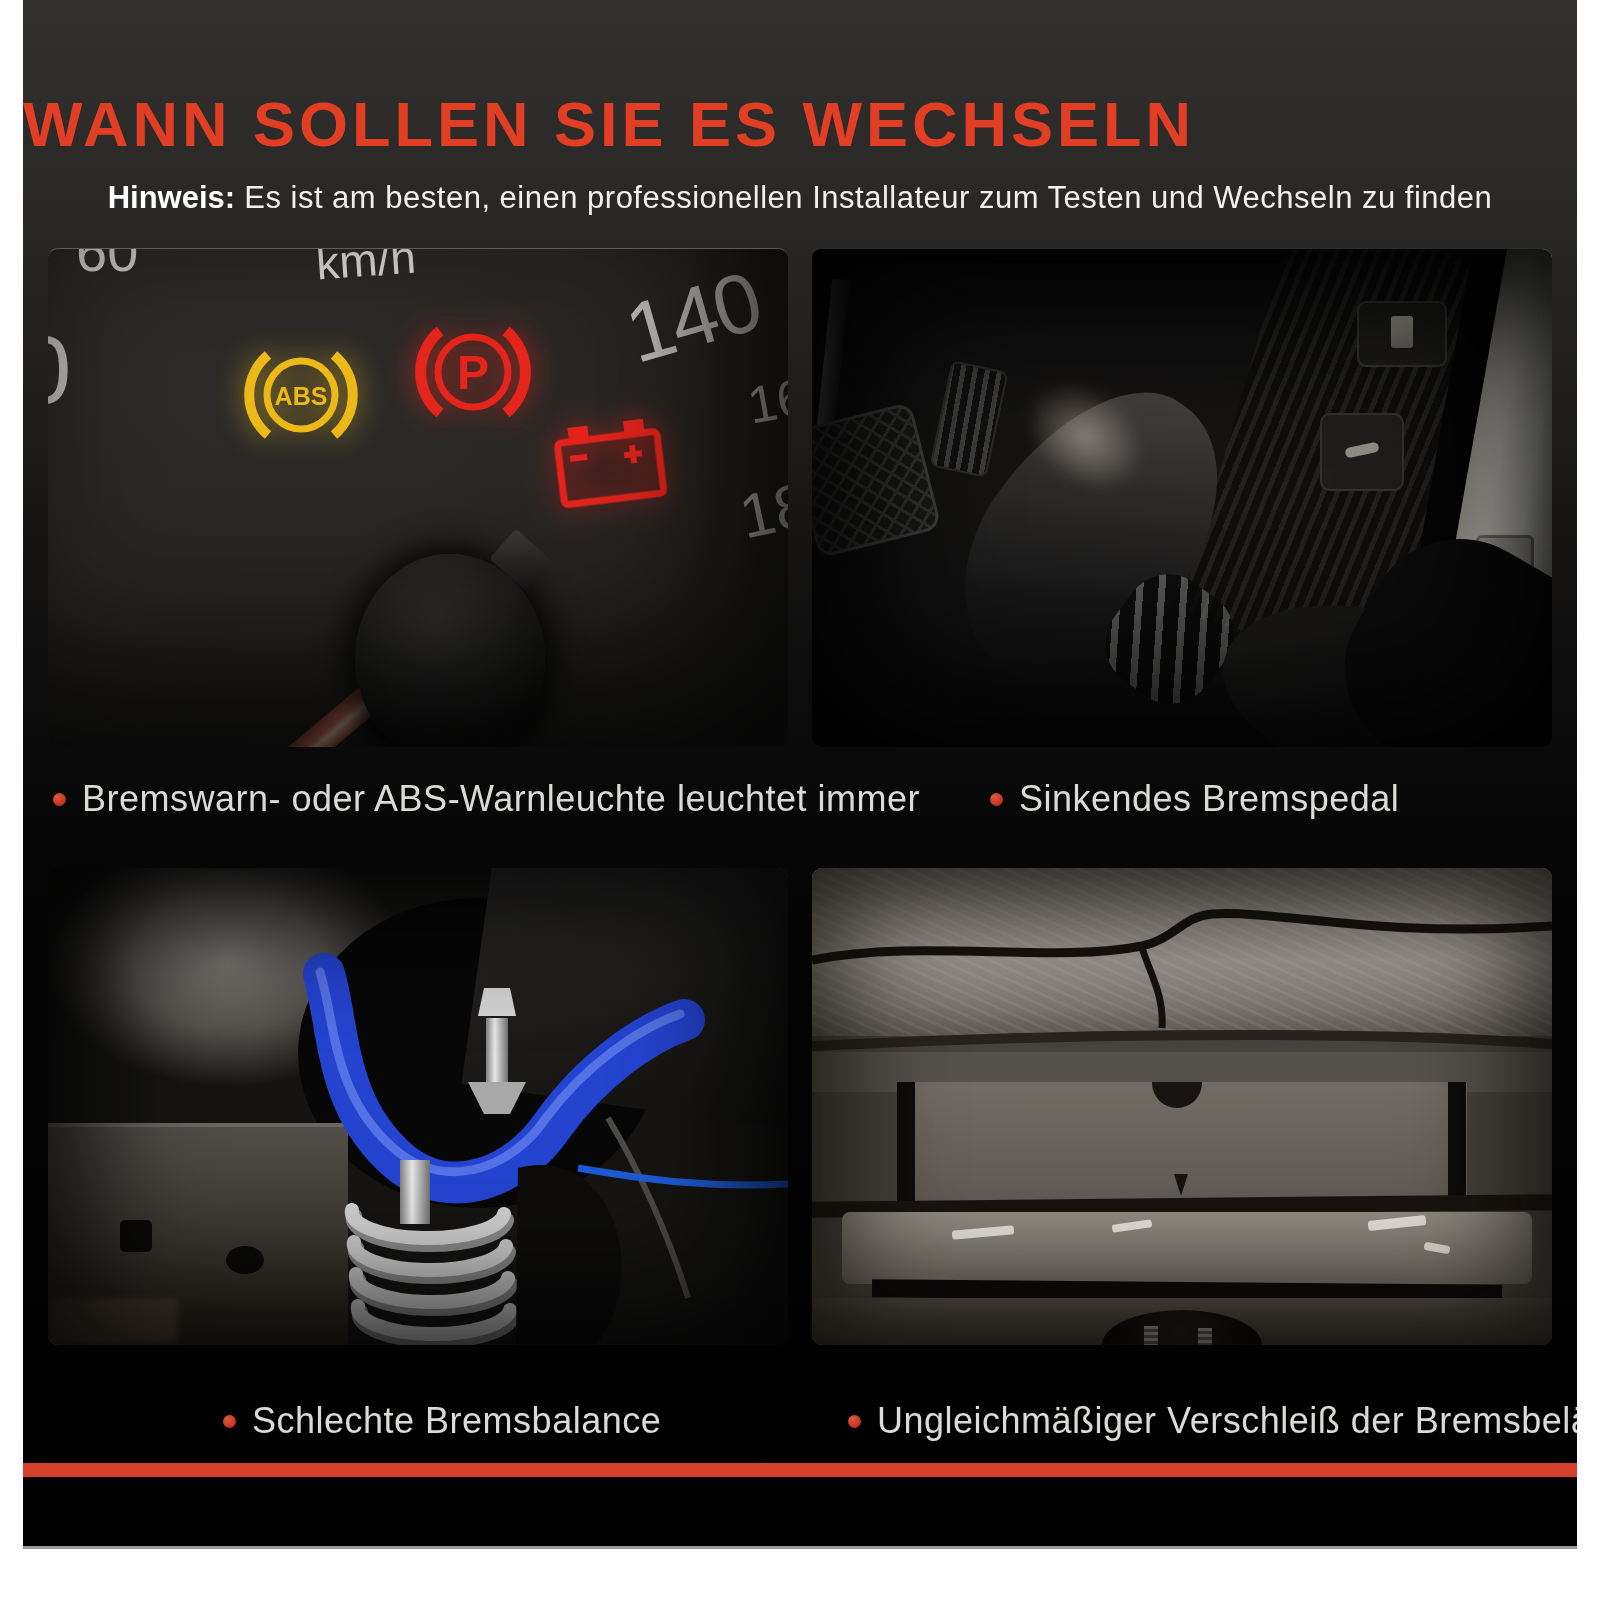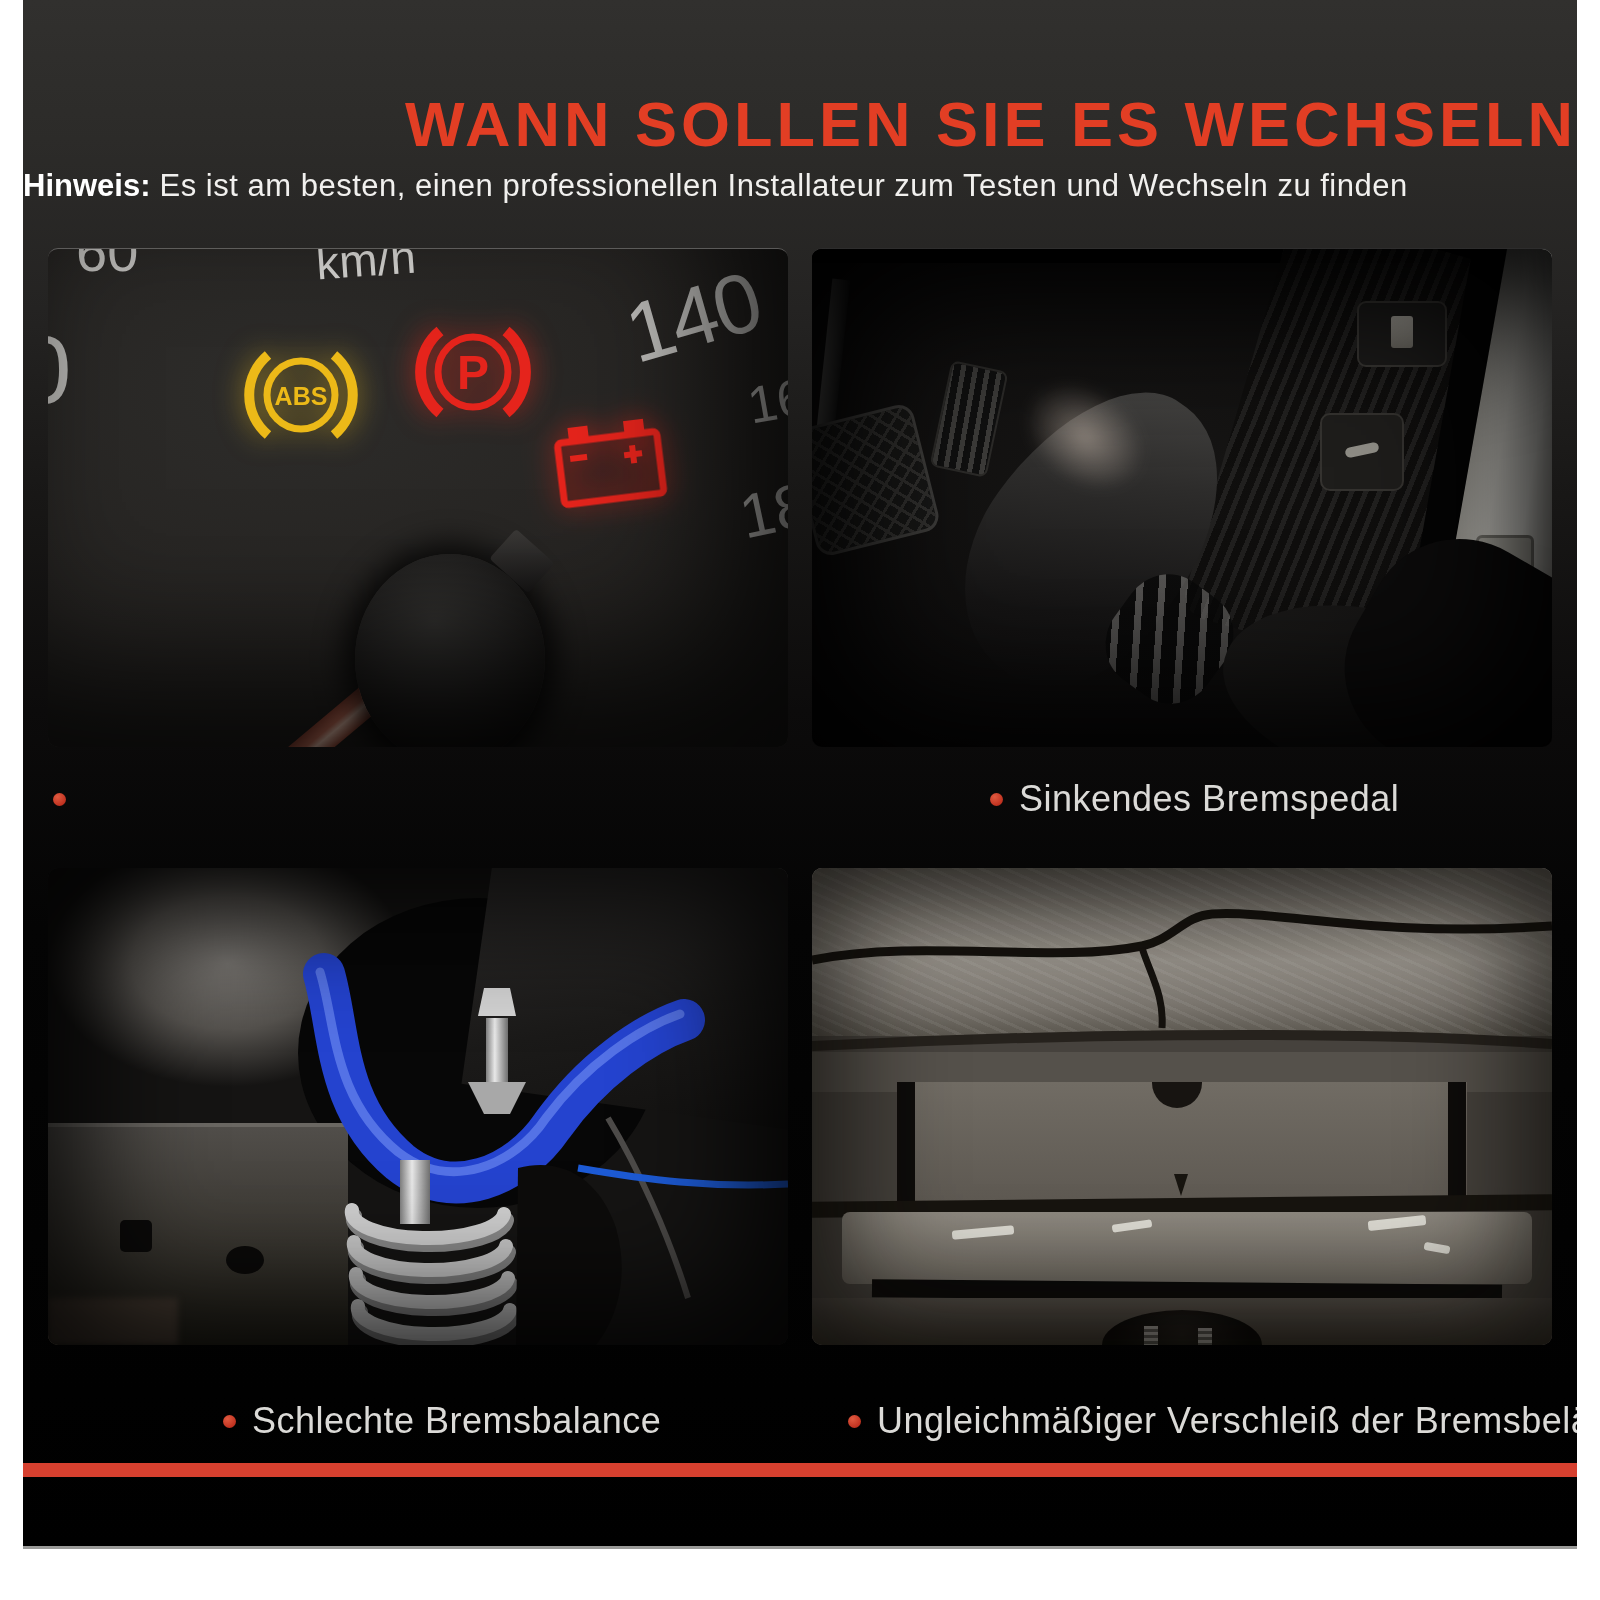--- a/index.html
+++ b/index.html
@@ -1,22 +1,22 @@
 <!DOCTYPE html>
 <html><head>
 <meta charset="utf-8">
 <style>
   html,body{margin:0;padding:0;background:#ffffff;}
   body{width:1600px;height:1600px;position:relative;font-family:"Liberation Sans",sans-serif;overflow:hidden;}
   .card{position:absolute;left:23px;top:0;width:1554px;height:1546px;
     background:linear-gradient(180deg,#31302e 0%,#2c2b29 9%,#242322 20%,#181716 32%,#0c0b0b 46%,#040404 60%,#000 100%);
     border-bottom:3px solid #9a9a98;overflow:hidden;}
-  .title{position:absolute;left:0;top:88px;width:100%;text-align:right;
+  .title{position:absolute;left:0;top:88px;width:100%;text-align:left;
     font-size:63px;font-weight:bold;letter-spacing:4px;color:#e23e24;}
-  .subtitle{position:absolute;left:0;top:168px;width:100%;
+  .subtitle{position:absolute;left:0;top:180px;width:100%;text-align:center;
     font-size:31px;color:#f1f0ee;font-weight:300;letter-spacing:.5px;}
   .subtitle b{font-weight:bold;color:#ffffff;letter-spacing:0;}
   .photo{position:absolute;overflow:hidden;border-radius:10px;background:#111;text-align:right;}
   .ph{position:absolute;}
   
   .cap{position:absolute;display:flex;align-items:center;gap:16px;height:46px;}
   .cap .dot{width:13px;height:13px;border-radius:50%;background:radial-gradient(circle at 35% 30%,#e05a40,#c03220 70%,#8e2014);flex:0 0 auto;}
   .cap .txt{font-size:36px;font-weight:300;color:#dbdad7;letter-spacing:.5px;white-space:nowrap;}
   .redbar{position:absolute;left:0;top:1463px;width:100%;height:14px;background:#d6402f;}
   
@@ -114,20 +114,21 @@
     <div class="ph" style="left:208px;top:140px;width:130px;height:95px;transform:rotate(36deg);background:radial-gradient(closest-side,rgba(216,200,186,.5),rgba(0,0,0,0));filter:blur(6px);"></div>
     <div class="ph" style="left:300px;top:330px;width:115px;height:120px;transform:rotate(36deg);border-radius:38%;opacity:.85;background:repeating-linear-gradient(58deg,rgba(150,148,145,.55) 0 7px,rgba(8,8,8,.92) 7px 22px);"></div>
 
     <div class="ph" style="left:408px;top:362px;width:310px;height:170px;transform:rotate(14deg);border-radius:50% 40% 30% 50%;background:linear-gradient(120deg,#1b1a19,#0e0d0d);"></div>
     <div class="ph" style="left:540px;top:300px;width:240px;height:230px;transform:rotate(30deg);border-radius:40%;background:#0c0b0b;"></div>
     <div class="vig"></div>
   </div>
 
   <div class="cap" style="left:30px;top:776px;">
     <span class="dot"></span>
+    <span class="txt">Bremswarn- oder ABS-Warnleuchte leuchtet immer</span>
   </div>
   <div class="cap" style="left:967px;top:776px;align-items:center;">
     <span class="dot"></span>
     <span class="txt">Sinkendes Bremspedal</span>
   </div>
 
   <div class="photo p3" style="left:25px;top:868px;width:740px;height:477px;">
     <div class="ph" style="left:-60px;top:-70px;width:480px;height:330px;background:radial-gradient(closest-side,#787571 0%,#55524e 40%,rgba(42,40,38,0) 75%);"></div>
     <div class="ph" style="left:250px;top:30px;width:360px;height:310px;border-radius:50%;background:#070707;"></div>
     <div class="ph" style="left:430px;top:-20px;width:330px;height:260px;transform:rotate(8deg);background:linear-gradient(160deg,#333130,#1b1a19 60%,#121110);"></div>

